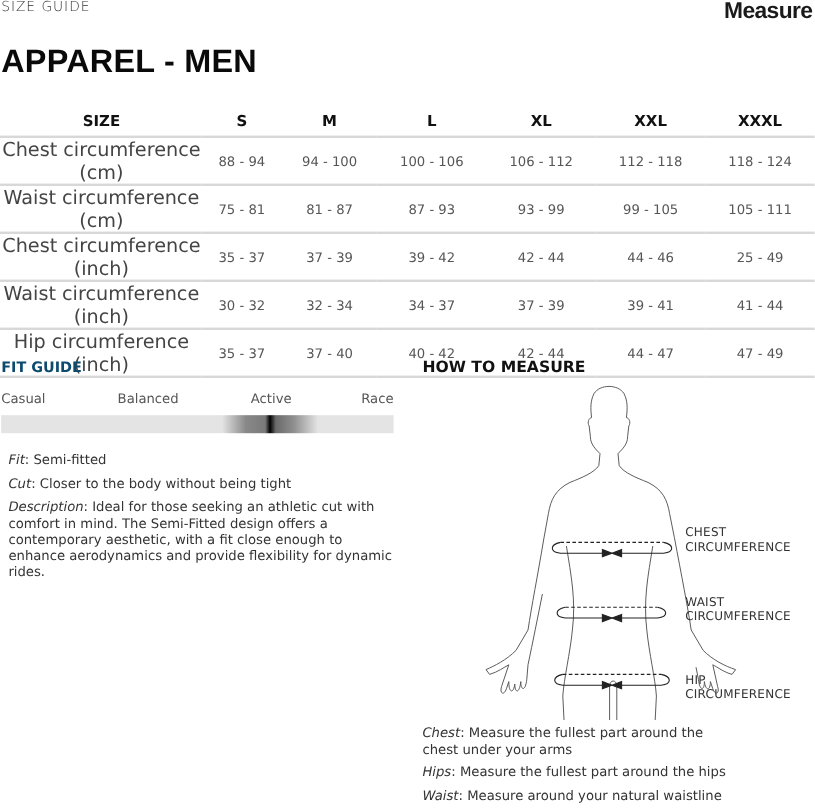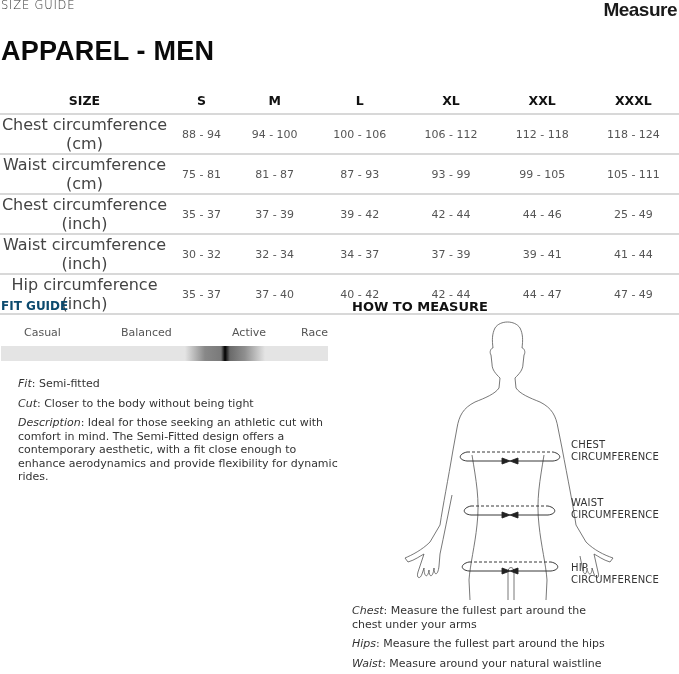--- a/index.html
+++ b/index.html
@@ -13,26 +13,26 @@
   table.size-table { position: absolute; left: 0; top: 87px; width: 679px; border-collapse: collapse; }
   .size-table th, .size-table td { height: 27.5px; font-size: 11px; text-align: center; color: #555; font-weight: normal; border-bottom: 2px solid #d8d8d8; padding: 0; }
   .size-table th { font-weight: bold; color: #111; font-size: 12.5px; height: 27px; }
   .size-table th:first-child, .size-table td:first-child { text-align: center; padding-left: 1px; width: 168px; }
   .size-table th:first-child { font-size: 12.5px; }
   .size-table td:first-child { color: #444; font-size: 16px; margin-top: 46px; }
   .size-table tr.unit-break td { border-bottom: 2px solid #444; }
 
   .fit-title { position: absolute; left: 1px; top: 299px; font-size: 12px; font-weight: bold; color: #0c4a6e; }
   .fit-scale-labels { position: absolute; left: 1px; top: 326px; width: 327px; height: 14px; font-size: 11px; color: #555; }
-  .fit-scale-labels span { position: absolute; top: 0; margin-left: 23px; }
+  .fit-scale-labels span { position: absolute; top: 0; }
   .fit-bar { position: absolute; left: 1px; top: 346px; width: 327px; height: 15px; background: #e4e4e4; }
   .fit-bar-marker { position: absolute; left: 184px; top: 0; width: 80px; height: 15px;
     background: linear-gradient(to right, rgba(60,60,60,0) 0%, rgba(60,60,60,0.55) 25%, #7a7a7a 45%, #000 50%, #6a6a6a 56%, rgba(60,60,60,0.5) 75%, rgba(60,60,60,0) 100%); }
 
-  .fit-details { position: absolute; left: 18px; top: 377px; width: 330px; font-size: 11px; color: #333; line-height: 13.5px; }
+  .fit-details { position: absolute; left: 7px; top: 377px; width: 330px; font-size: 11px; color: #333; line-height: 13.5px; }
   .fit-details p { margin-bottom: 6px; }
   .fit-details em { font-style: italic; }
 
   .measure-title { position: absolute; left: 352px; top: 299px; font-size: 13px; font-weight: bold; color: #111; }
   .body-figure { position: absolute; left: 340px; top: 310px; width: 339px; height: 290px; }
   .fig-label { position: absolute; font-size: 10px; color: #333; line-height: 12px; letter-spacing: 0.2px; }
 
   .measure-notes { position: absolute; left: 352px; top: 604px; width: 320px; font-size: 11px; color: #333; line-height: 13.5px; }
   .measure-notes p { margin-bottom: 6px; }
   .measure-notes em { font-style: italic; }

